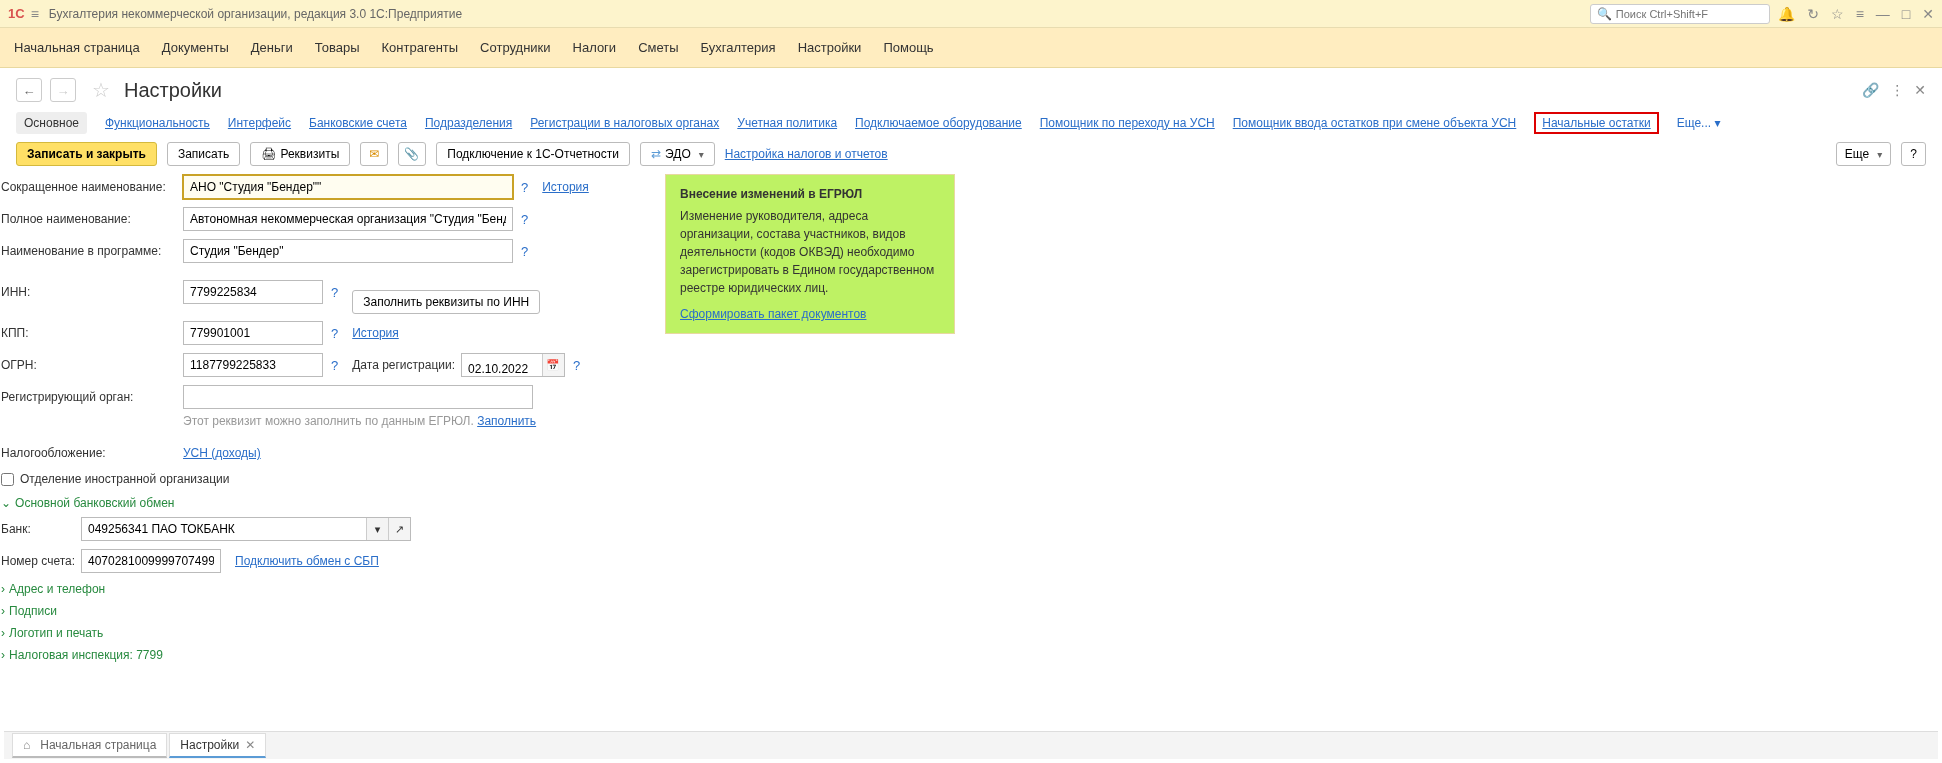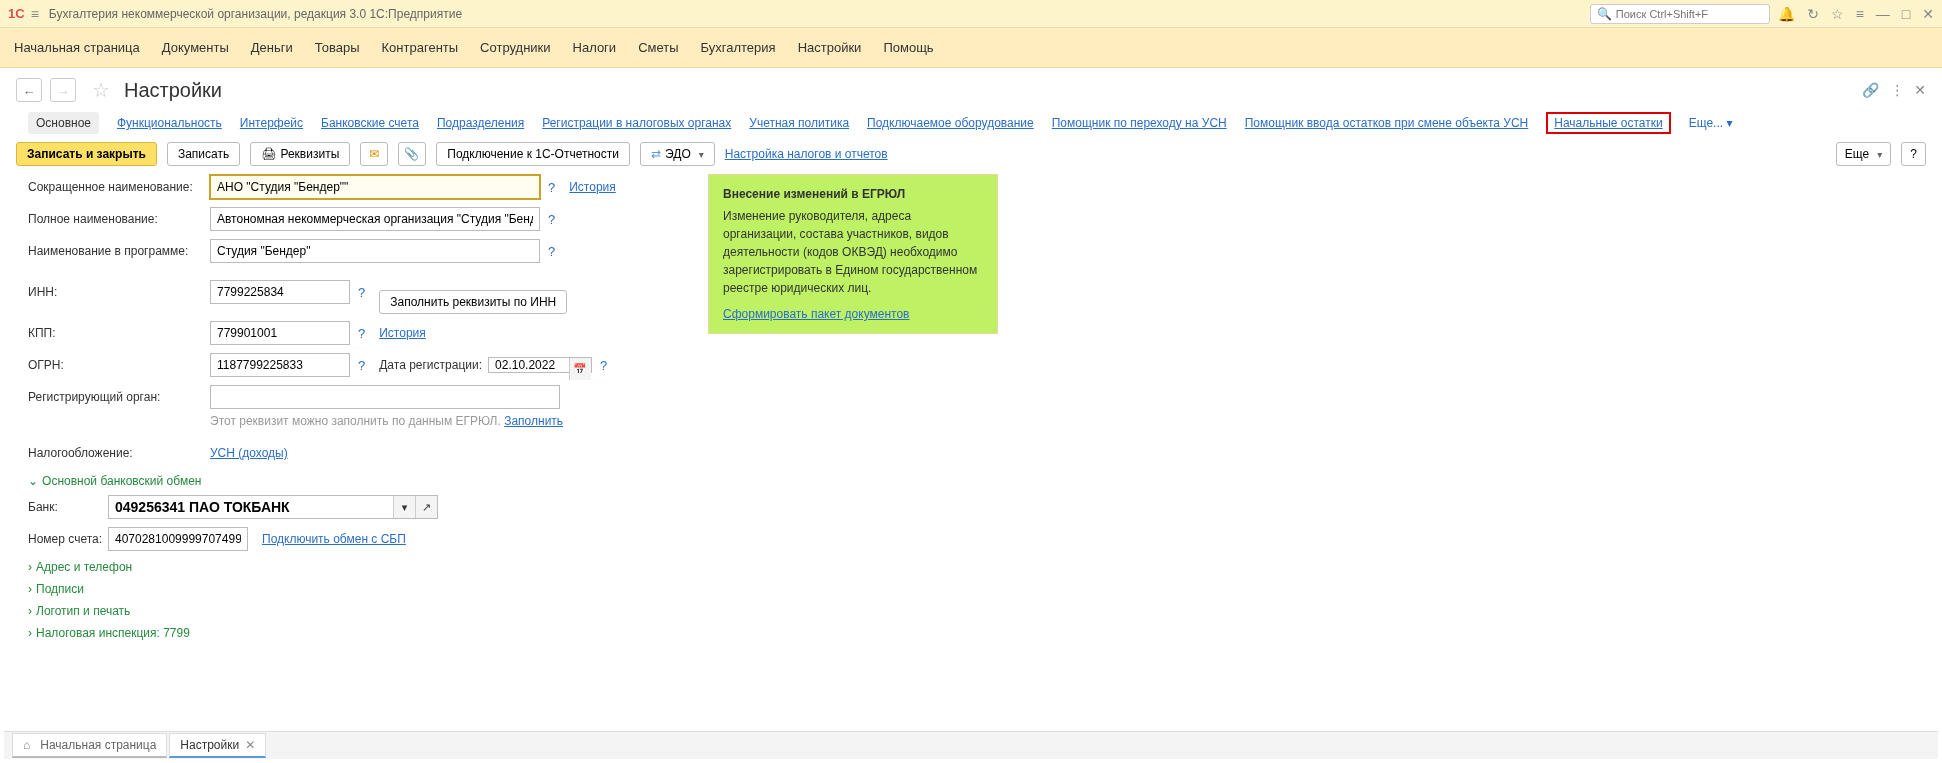--- a/index.html
+++ b/index.html
@@ -21,67 +21,67 @@
   
   
   .page-header { display: flex; align-items: center; padding: 10px 16px 6px 16px; gap: 8px; }
   .nav-btn { border: 1px solid #ccc; background: #fff; width: 26px; height: 24px; border-radius: 3px; display: flex; align-items: center; justify-content: center; cursor: pointer; color: #666; font-size: 13px; }
   .star-icon { color: #ccc; font-size: 20px; margin-left: 8px; cursor:pointer; }
   .page-title { font-size: 20px; color: #333; margin-left: 6px; flex:1; }
   .header-right { display:flex; gap:10px; align-items:center; }
   .header-right span { color:#888; cursor:pointer; font-size:14px; }
   
   
-  .tabs-row { display: flex; align-items: center; padding: 4px 28px; gap: 18px; font-size: 12px; }
+  .tabs-row { display: flex; align-items: center; padding: 4px 16px; gap: 18px; font-size: 12px; }
   .tabs-row .tab { color: #2a6ec9; text-decoration: underline; cursor: pointer; }
   .tabs-row .tab.active { background: #eee; color: #333; text-decoration: none; padding: 4px 8px; border-radius: 3px; }
   .tabs-row .tab.highlight { border: 2px solid #d00; padding: 2px 6px; text-decoration: underline; color: #2a6ec9; }
   .tabs-row .more { color: #2a6ec9; cursor: pointer; }
   
   
   .toolbar { display: flex; align-items: center; padding: 4px 16px; gap: 10px; }
   .btn { border: 1px solid #bbb; background: #fff; border-radius: 3px; padding: 4px 10px; font-size: 12px; cursor: pointer; display:flex; align-items:center; gap:4px; }
   .btn.primary { background: #ffe066; border-color: #d4b93d; font-weight: bold; }
   .btn.dropdown::after { content: "▾"; margin-left: 4px; color:#666; font-size:10px; }
   .icon-btn { border:1px solid #bbb; background:#fff; width:28px; height:24px; border-radius:3px; display:flex; align-items:center; justify-content:center; cursor:pointer; }
   .icon-btn.mail { color:#d98c00; }
   .icon-btn.clip { color:#888; }
   .toolbar-link { color:#2a6ec9; text-decoration:underline; cursor:pointer; }
   .toolbar-spacer { flex:1; }
   .btn.more { padding:4px 8px; }
   .btn.help { padding:4px 8px; }
   
   
-  .body { display: flex; padding: 4px 28px; gap: 40px; }
+  .body { display: flex; padding: 4px 1px; gap: 24px; }
   .form-col { width: 640px; }
   .side-col { width: 380px; }
   
   .form-row { display: flex; align-items: center; margin-bottom: 6px; min-height: 26px; }
   .form-label { width: 182px; color: #333; font-size: 12px; flex-shrink:0; }
   .form-input { border: 1px solid #bbb; background: #fff; height: 24px; padding: 0 6px; font-size: 12px; width: 330px; }
   .form-input.short { width: 140px; }
   .form-input.focus { border: 1px solid #c9a227; background: #fffdf0; outline: 1px solid #c9a227; }
   .help-icon { color: #2a6ec9; margin-left: 8px; cursor: pointer; font-size: 13px; }
   .inline-link { color: #2a6ec9; text-decoration: underline; cursor: pointer; margin-left: 14px; }
   .hint-text { color:#999; font-size:12px; margin-left:182px; margin-top:-2px; margin-bottom:12px; }
   .hint-text a { color:#2a6ec9; text-decoration:underline; cursor:pointer; }
   .tax-link { color:#2a6ec9; text-decoration:underline; cursor:pointer; }
   
-  .date-input-wrap { display:inline-flex; align-items:flex-start; border:1px solid #bbb; height:16px; }
+  .date-input-wrap { display:inline-flex; align-items:flex-end; border:1px solid #bbb; height:24px; }
   .date-input-wrap input { border:none; width:80px; padding:0 6px; font-size:12px; }
   .date-input-wrap .cal-btn { width:22px; height:22px; background:#f4f4f4; border-left:1px solid #ccc; display:flex; align-items:center; justify-content:center; cursor:pointer; font-size:11px; }
   
   .section-toggle { color:#278a3f; cursor:pointer; display:flex; align-items:center; gap:4px; margin:8px 0 6px 0; font-size:12px; }
   .section-toggle.collapsed::before { content:"›"; color:#278a3f; }
   .section-toggle.expanded::before { content:"⌄"; color:#278a3f; }
   
   .checkbox-row { display:flex; align-items:center; gap:6px; margin:6px 0 10px 0; }
   
   .bank-select { display:flex; border:1px solid #bbb; height:24px; width:330px; }
-  .bank-select input { border:none; flex:1; padding:0 6px; font-size:14px;font-weight:bold; }
+  .bank-select input { border:none; flex:1; padding:0 6px; font-size:12px; }
   .bank-select .dd-btn, .bank-select .open-btn { width:22px; background:#f4f4f4; border-left:1px solid #ccc; display:flex; align-items:center; justify-content:center; cursor:pointer; font-size:11px; }
   
   
   .info-panel { background: #bef264; border: 1px solid #e8d8a0; padding: 10px 14px; font-size: 12px; line-height: 1.5; width: 290px; }
   .info-panel .title { font-weight: bold; margin-bottom: 4px; }
   .info-panel a { color:#2a6ec9; text-decoration:underline; cursor:pointer; display:inline-block; margin-top:8px; }
   
   
   .bottom-tabs { position: absolute; bottom: 4px; left: 4px; right: 4px; height: 28px; background: #f4f4f4; border-top: 1px solid #ddd; display: flex; align-items: center; padding: 0 8px; gap: 2px; }
   .bottom-tab { background: #fff; border: 1px solid #ddd; border-bottom: 2px solid #bbb; padding: 4px 10px; font-size: 12px; cursor: pointer; display:flex; align-items:center; gap:6px; color:#666; }
@@ -217,20 +217,24 @@
       <span class="form-label">Регистрирующий орган:</span>
       <input class="form-input" style="width: 350px;" value="">
     </div>
     <div class="hint-text">
       <span>Этот реквизит можно заполнить по данным ЕГРЮЛ.</span> <a>Заполнить</a>
     </div>
     <div class="form-row">
       <span class="form-label">Налогообложение:</span>
       <a class="tax-link">УСН (доходы)</a>
     </div>
+    <div class="checkbox-row">
+      <input type="checkbox" style="">
+      <span>Отделение иностранной организации</span>
+    </div>
     <div class="section-toggle expanded">Основной банковский обмен</div>
     <div class="form-row">
       <span class="form-label" style="width:80px;">Банк:</span>
       <div class="bank-select">
         <input value="049256341 ПАО ТОКБАНК" style="">
         <div class="dd-btn">▾</div>
         <div class="open-btn">↗</div>
       </div>
     </div>
     <div class="form-row">

